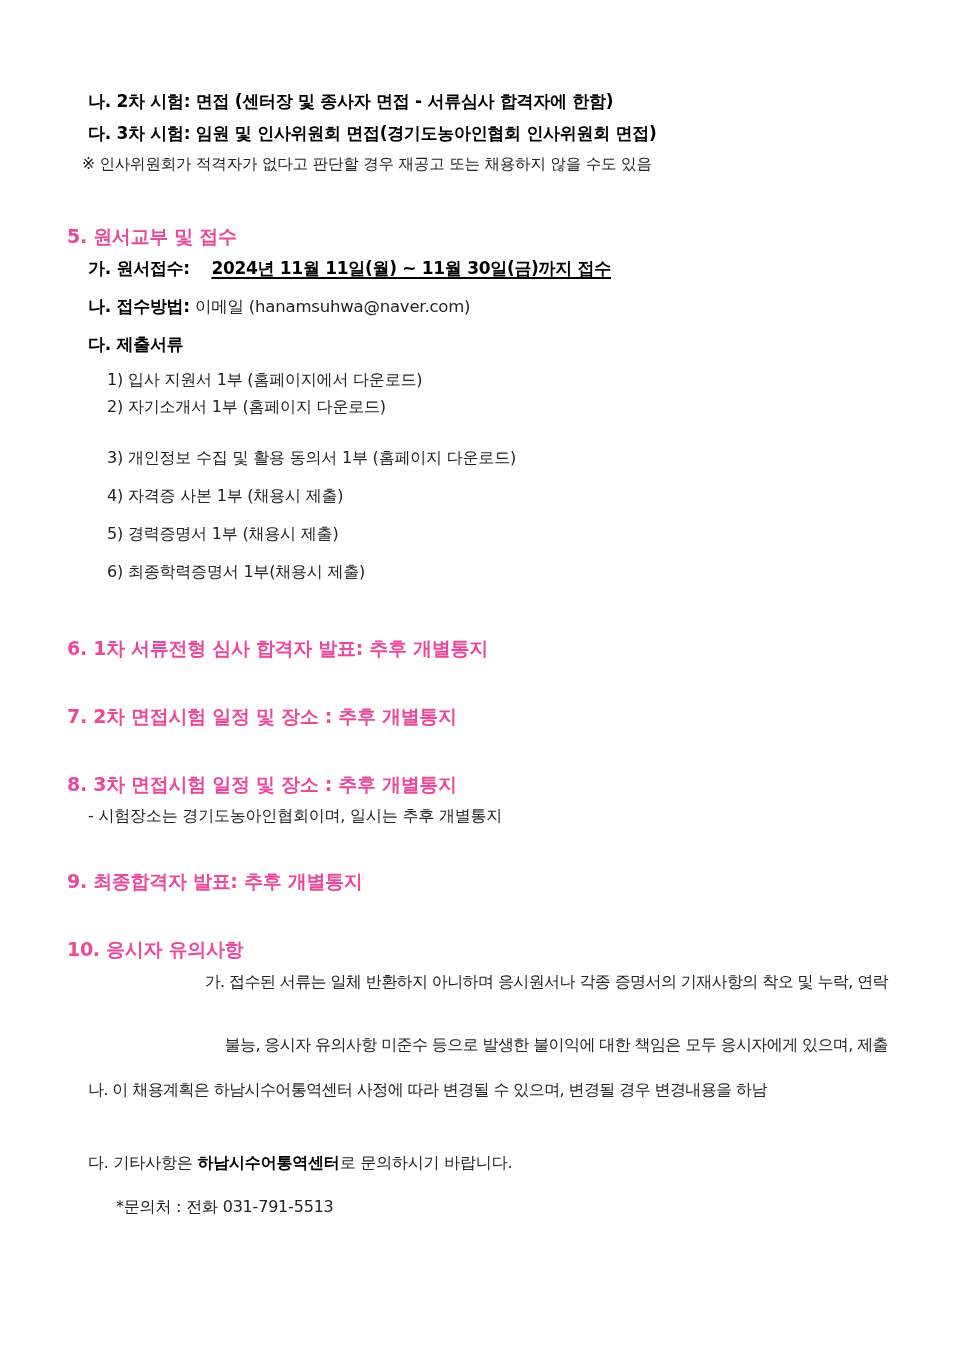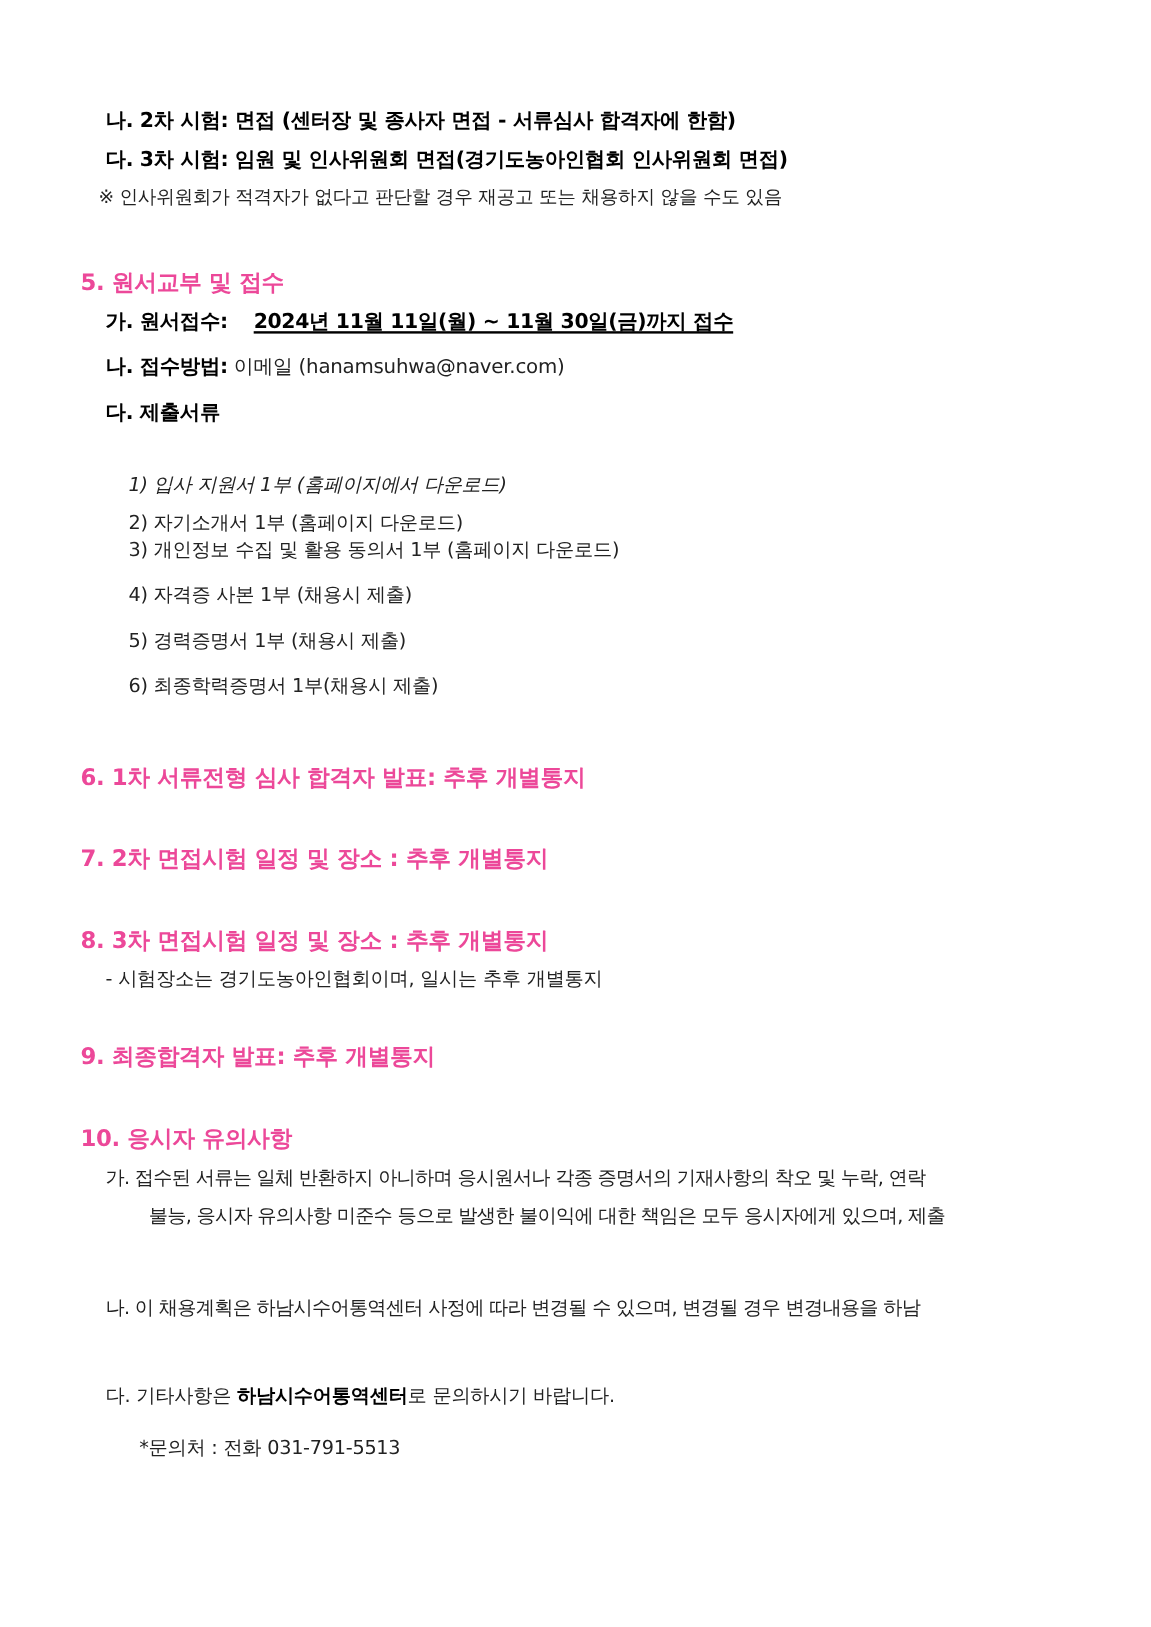--- a/index.html
+++ b/index.html
@@ -50,59 +50,60 @@
     .para {
       position: absolute;
       font-size: 16px;
       color: #222;
       line-height: 31px;
       letter-spacing: -0.2px;
     }
     .para .cont {
       display: block;
       padding-left: 36px;
+      margin-top: 32px;
     }
   </style>
 </head>
 <body>
 
 <div class="line h-sub" style="left:88px; top:93px;">나. 2차 시험: 면접 (센터장 및 종사자 면접 - 서류심사 합격자에 한함)</div>
 <div class="line h-sub" style="left:88px; top:125px;">다. 3차 시험: 임원 및 인사위원회 면접(경기도농아인협회 인사위원회 면접)</div>
 <div class="line body-text" style="left:82px; top:157px; font-size:15.5px;">※ 인사위원회가 적격자가 없다고 판단할 경우 재공고 또는 채용하지 않을 수도 있음</div>
 
 <div class="line h-section" style="left:67px; top:227px;">5. 원서교부 및 접수</div>
 <div class="line h-sub" style="left:88px; top:260px;">
   <span>가. 원서접수:</span>
   <span class="underline">2024년 11월 11일(월) ~ 11월 30일(금)까지 접수</span>
 </div>
 <div class="line" style="left:88px; top:298px;">
   <span class="h-sub">나. 접수방법:</span>
   <span class="body-text" style="font-size:16.5px;">이메일 (hanamsuhwa@naver.com)</span>
 </div>
 <div class="line h-sub" style="left:88px; top:336px;">다. 제출서류</div>
 
-<div class="line body-text" style="left:107px; top:396px;font-style:italic;">1) 입사 지원서 1부 (홈페이지에서 다운로드)</div>
-<div class="line body-text" style="left:107px; top:428px;">2) 자기소개서 1부 (홈페이지 다운로드)</div>
+<div class="line body-text" style="left:107px; top:372px;">1) 입사 지원서 1부 (홈페이지에서 다운로드)</div>
+<div class="line body-text" style="left:107px; top:399px;">2) 자기소개서 1부 (홈페이지 다운로드)</div>
 <div class="line body-text" style="left:107px; top:450px;">3) 개인정보 수집 및 활용 동의서 1부 (홈페이지 다운로드)</div>
 <div class="line body-text" style="left:107px; top:488px;">4) 자격증 사본 1부 (채용시 제출)</div>
 <div class="line body-text" style="left:107px; top:526px;text-align:right;">5) 경력증명서 1부 (채용시 제출)</div>
 <div class="line body-text" style="left:107px; top:564px;">6) 최종학력증명서 1부(채용시 제출)</div>
 
 <div class="line h-section" style="left:67px; top:639px;">6. 1차 서류전형 심사 합격자 발표: 추후 개별통지</div>
 
 <div class="line h-section" style="left:67px; top:707px;">7. 2차 면접시험 일정 및 장소 : 추후 개별통지</div>
 
 <div class="line h-section" style="left:67px; top:775px;">8. 3차 면접시험 일정 및 장소 : 추후 개별통지</div>
 <div class="line body-text" style="left:88px; top:808px;">- 시험장소는 경기도농아인협회이며, 일시는 추후 개별통지</div>
 
 <div class="line h-section" style="left:67px; top:872px;">9. 최종합격자 발표: 추후 개별통지</div>
 
 <div class="line h-section" style="left:67px; top:940px;">10. 응시자 유의사항</div>
 
-<div class="para" style="left:88px; top:966px; width:800px;">
+<div class="para" style="left:88px; top:966px; width:800px;text-align:right;">
   <span style="display:block; white-space:nowrap; letter-spacing:-0.6px;">가. 접수된 서류는 일체 반환하지 아니하며 응시원서나 각종 증명서의 기재사항의  착오 및 누락, 연락</span>
   <span class="cont" style="white-space:nowrap; letter-spacing:-0.6px;">불능, 응시자 유의사항 미준수 등으로 발생한 불이익에 대한 책임은 모두 응시자에게 있으며, 제출</span>
 </div>
 
 <div class="para" style="left:88px; top:1074px; width:800px;">
   <span style="display:block; white-space:nowrap; letter-spacing:-0.6px;">나. 이 채용계획은 하남시수어통역센터 사정에 따라 변경될 수 있으며, 변경될 경우 변경내용을 하남</span>
 </div>
 
 <div class="line body-text" style="left:88px; top:1155px;">
   <span>다. 기타사항은 </span><span class="bold">하남시수어통역센터</span><span>로 문의하시기 바랍니다.</span>

